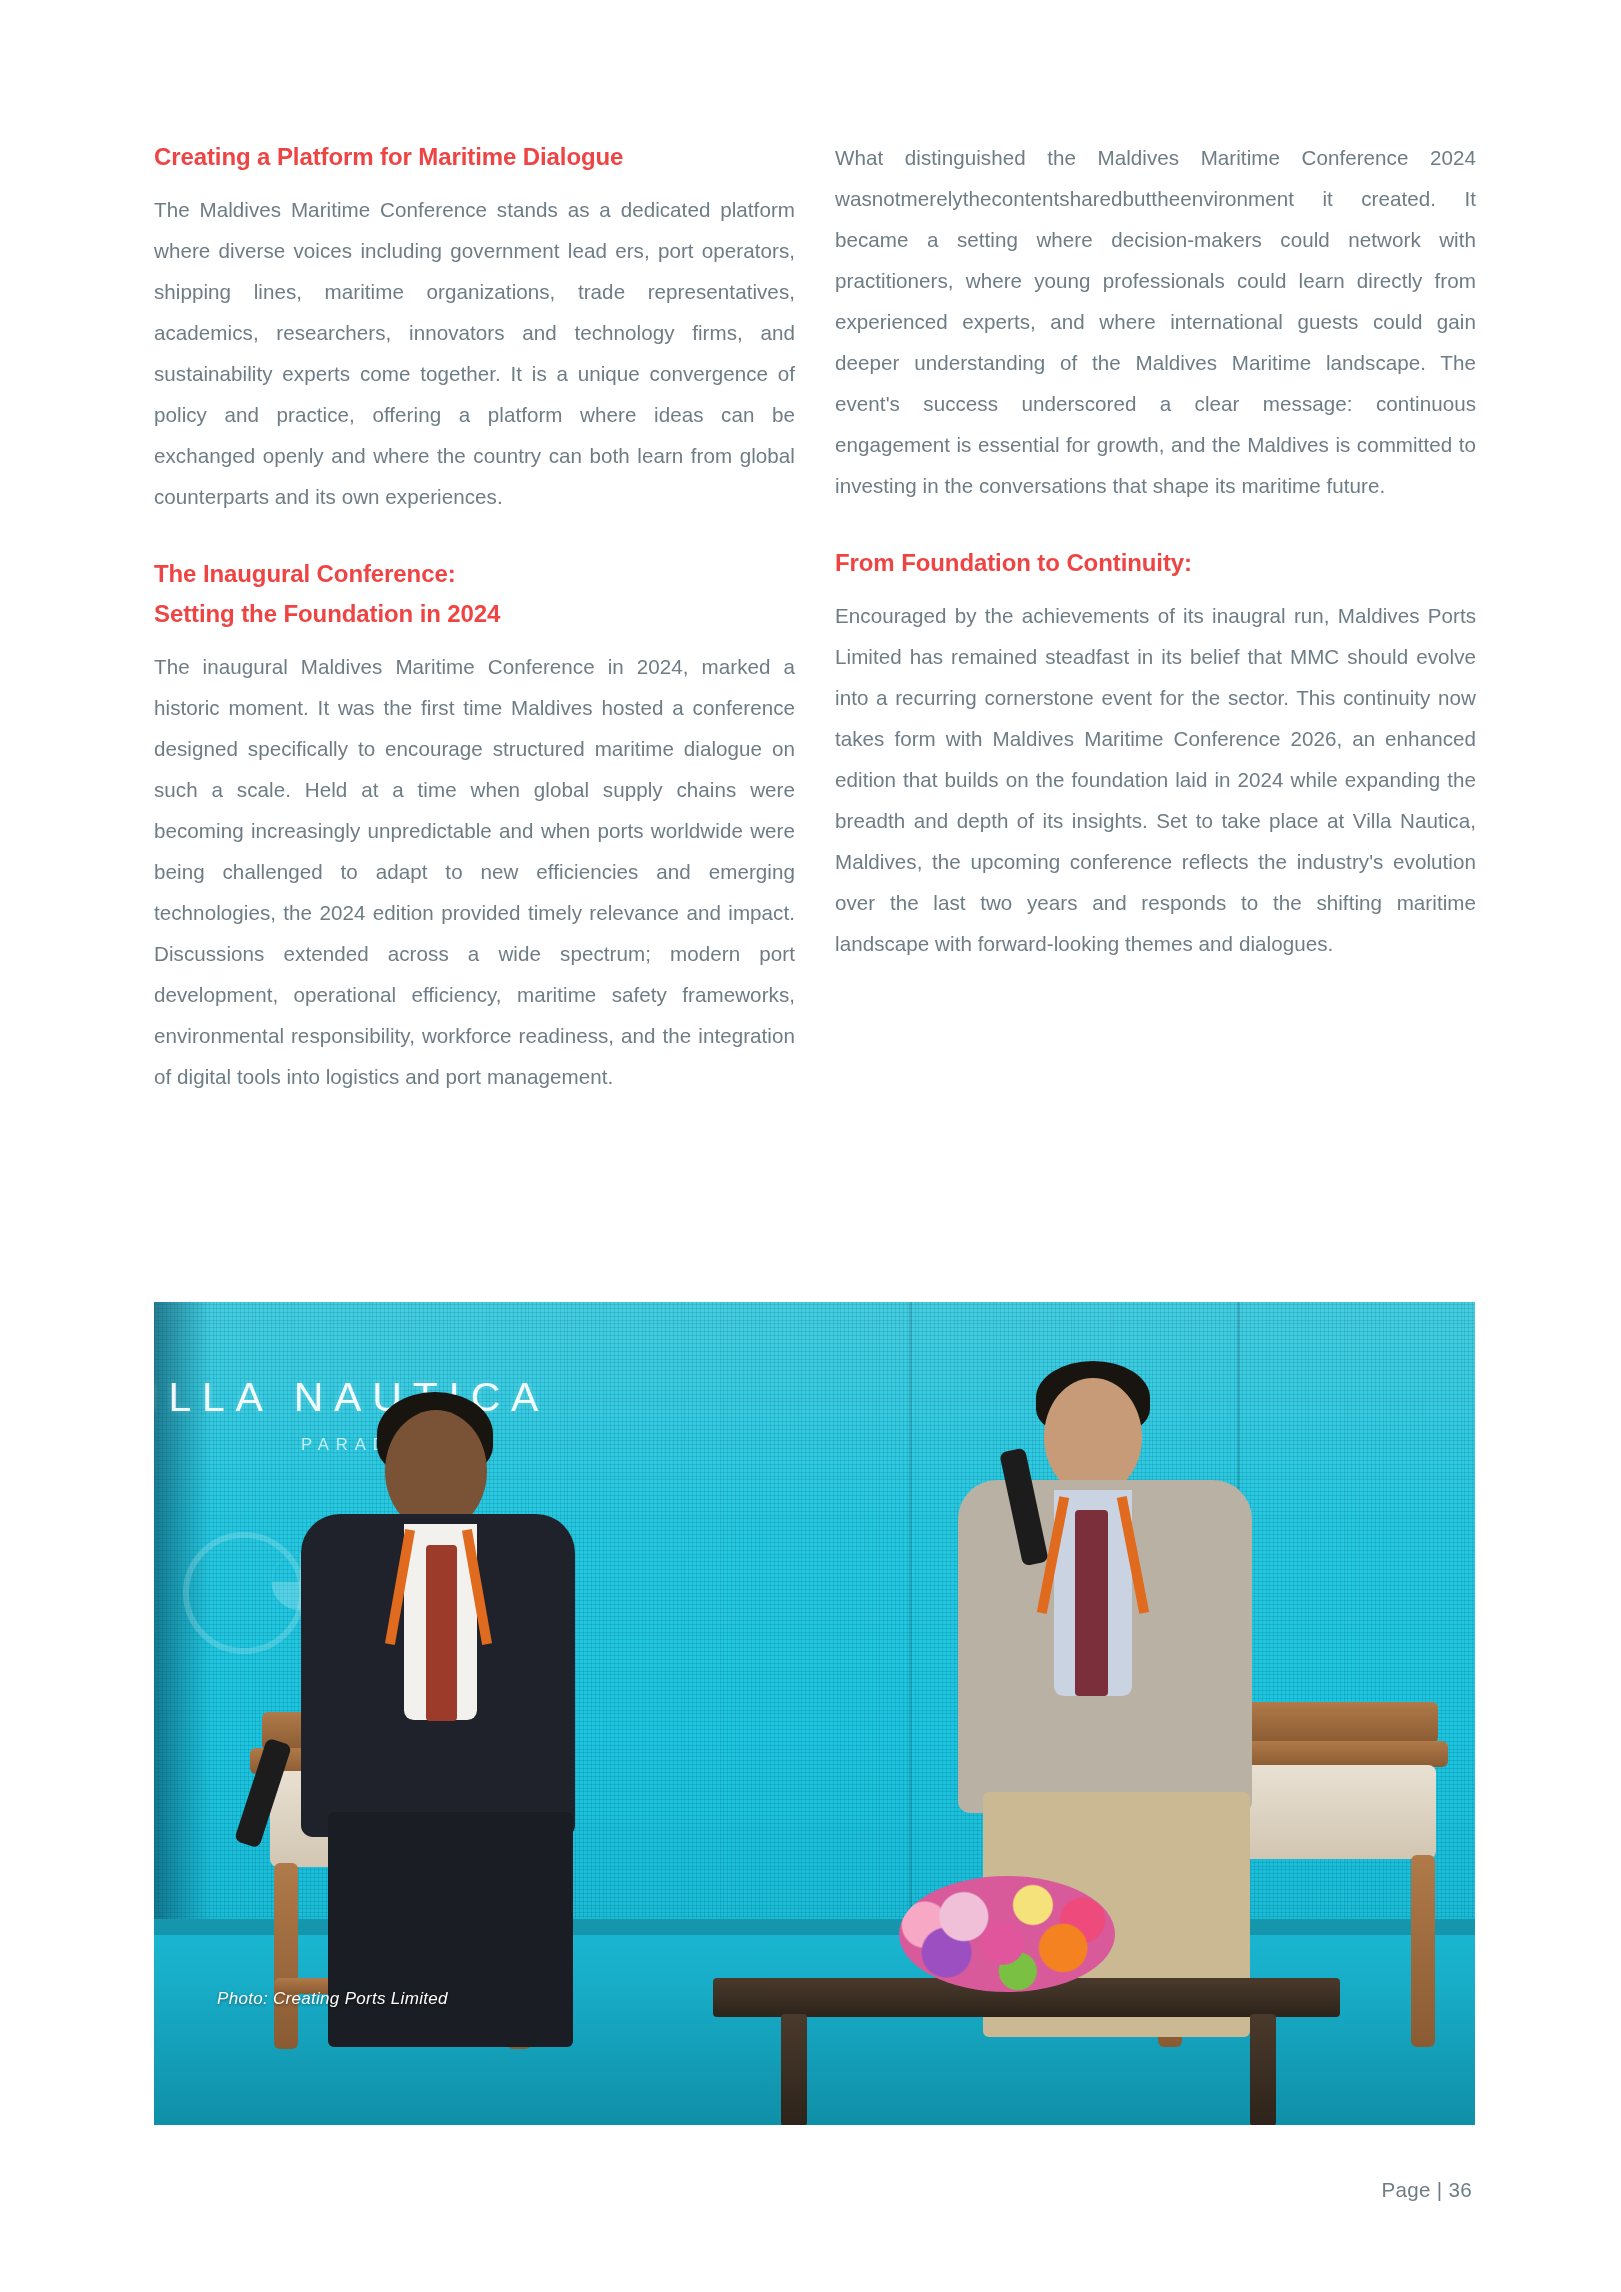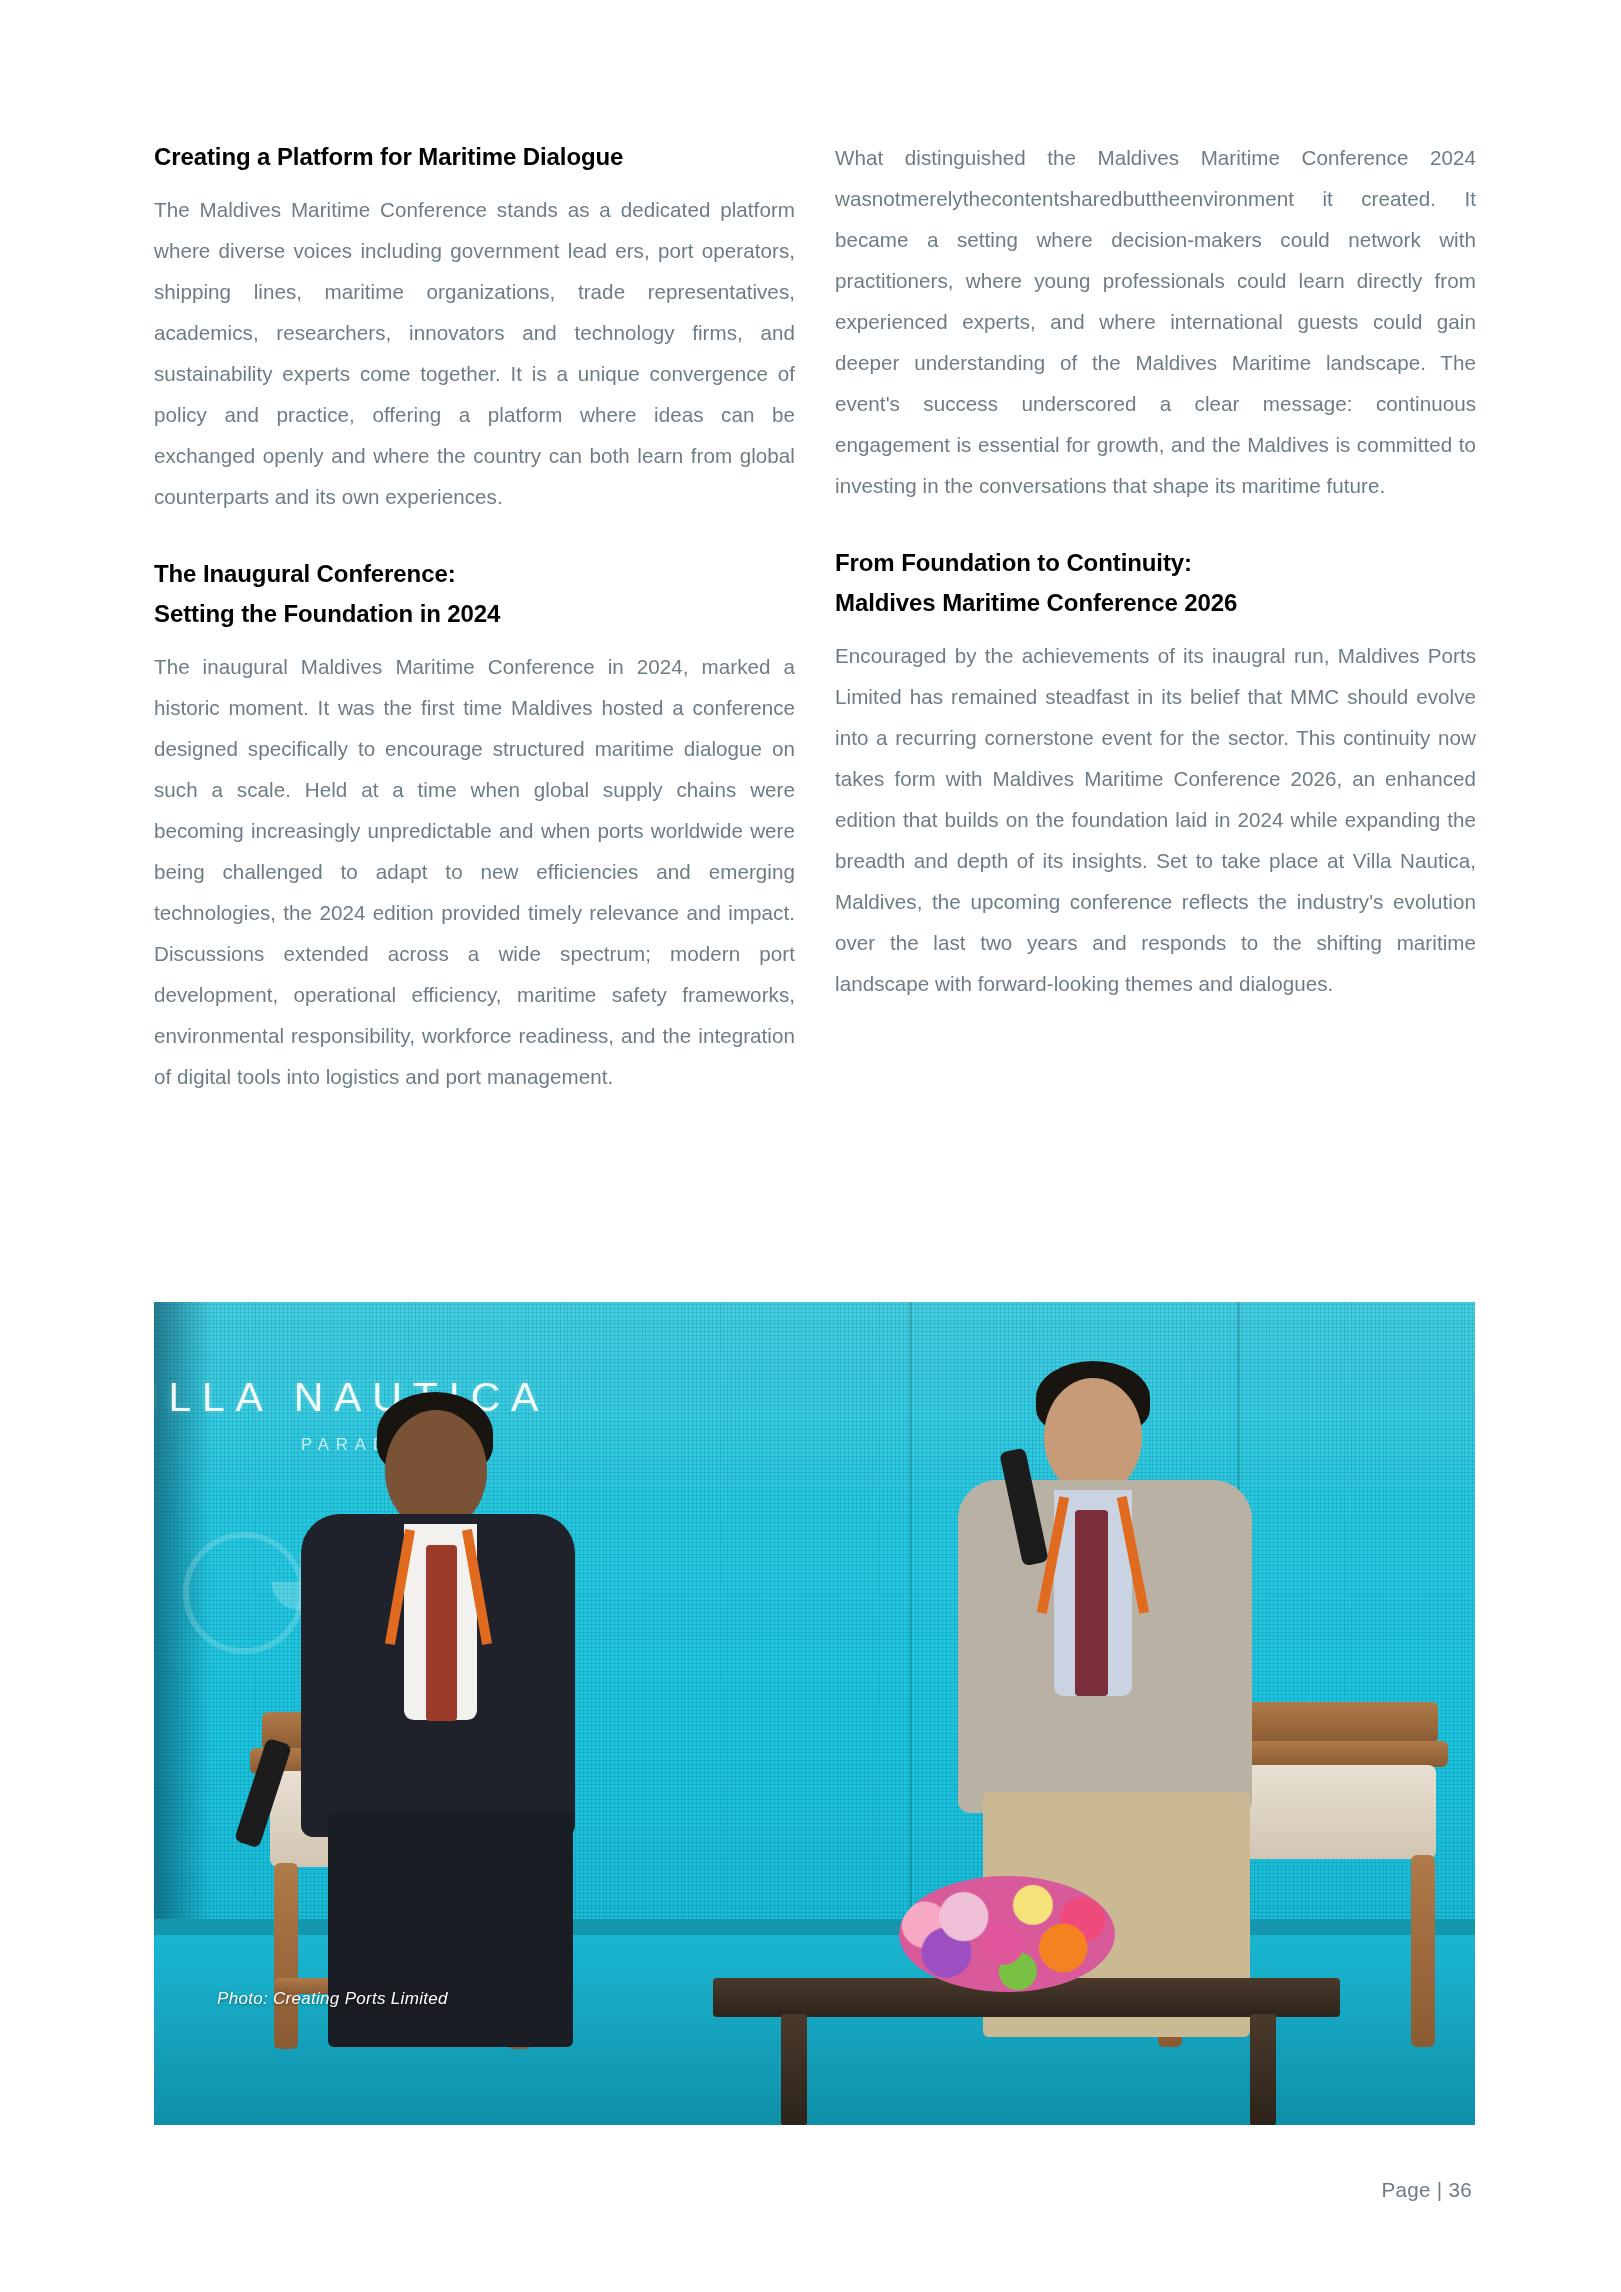--- a/index.html
+++ b/index.html
@@ -31,21 +31,21 @@
     align-items: flex-start;
   }
   .col {
     width: 641px;
     flex: 0 0 641px;
   }
   h2.heading {
     font-size: 24px;
     line-height: 40px;
     font-weight: bold;
-    color: #000000;
+    color: #ef4444;
     margin: 0 0 11.8px 0;
     letter-spacing: -0.1px;
   }
   h2.heading .l2 { display: block; }
   p.body {
     font-size: 20.6px;
     line-height: 41px;
     color: #6e7c85;
     margin: 0 0 25.5px 0;
     text-align: justify;
@@ -283,21 +283,20 @@
 
       <div class="col">
 
         <div class="heading-block first">
           <p class="body">What  distinguished  the Maldives  Maritime  Conference 2024 wasnotmerelythecontentsharedbuttheenvironment it created. It became a setting where decision-makers could network with  practitioners,  where  young  professionals could learn directly from experienced experts, and where international guests could gain deeper understanding of the Maldives Maritime landscape. The event's success underscored  a  clear  message: continuous engagement is essential for growth, and the Maldives is committed to investing in the conversations that shape its maritime future.</p>
         </div>
 
         <div class="heading-block">
           <h2 class="heading">
             <span class="l1">From Foundation to Continuity:</span>
-            <span class="l2">Maldives Maritime Conference 2026</span>
           </h2>
           <p class="body last">Encouraged  by  the  achievements  of  its inaugral run, Maldives Ports Limited has remained steadfast in its belief that MMC should evolve into a recurring cornerstone event for the sector. This continuity now takes form with Maldives Maritime Conference 2026, an enhanced edition that builds on the foundation laid in 2024 while expanding the breadth and depth of its insights. Set to take place at Villa Nautica, Maldives, the upcoming conference reflects the industry's evolution over  the last  two  years  and  responds  to  the shifting  maritime landscape with  forward-looking themes and dialogues.</p>
         </div>
 
       </div>
     </div>
   </div>
 
   <div class="photo-wrap">
     <div class="photo">

